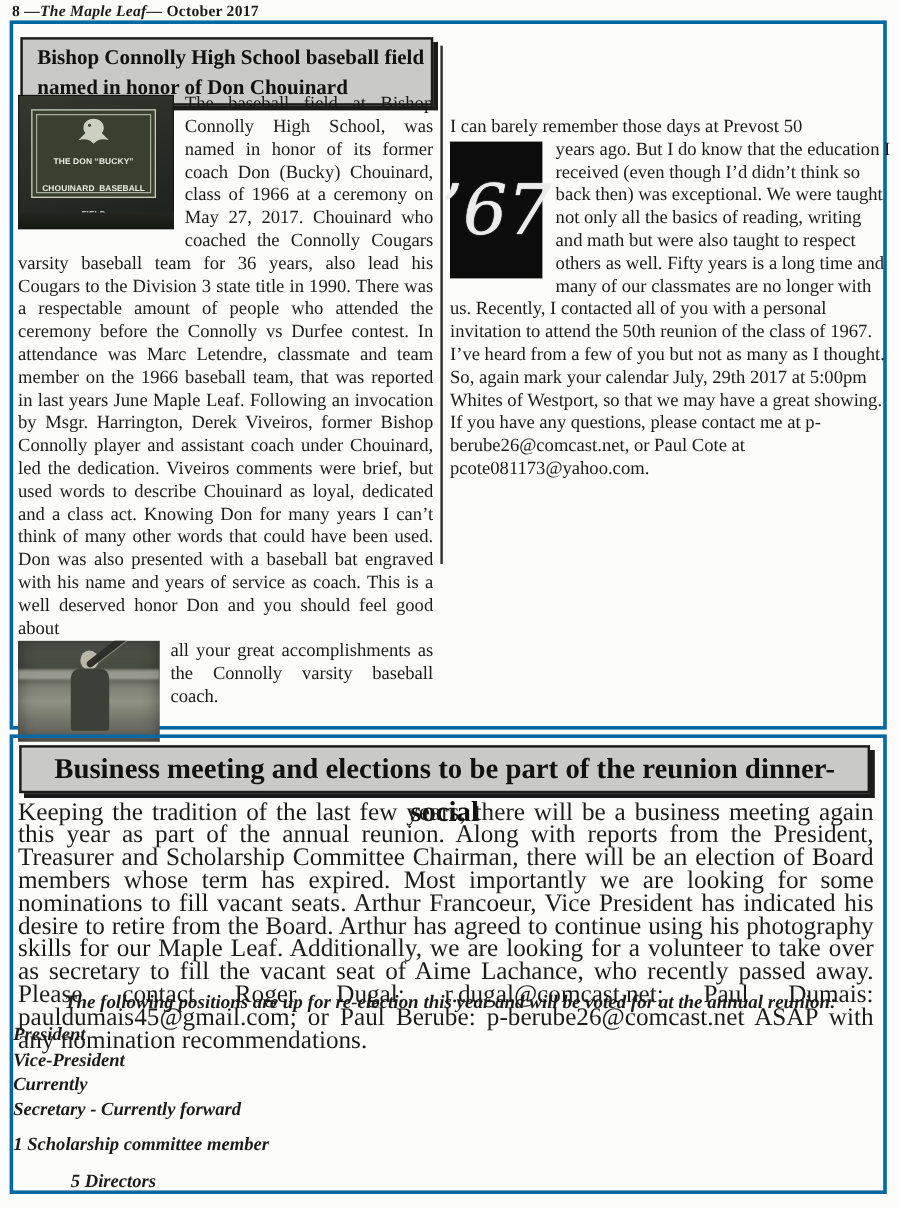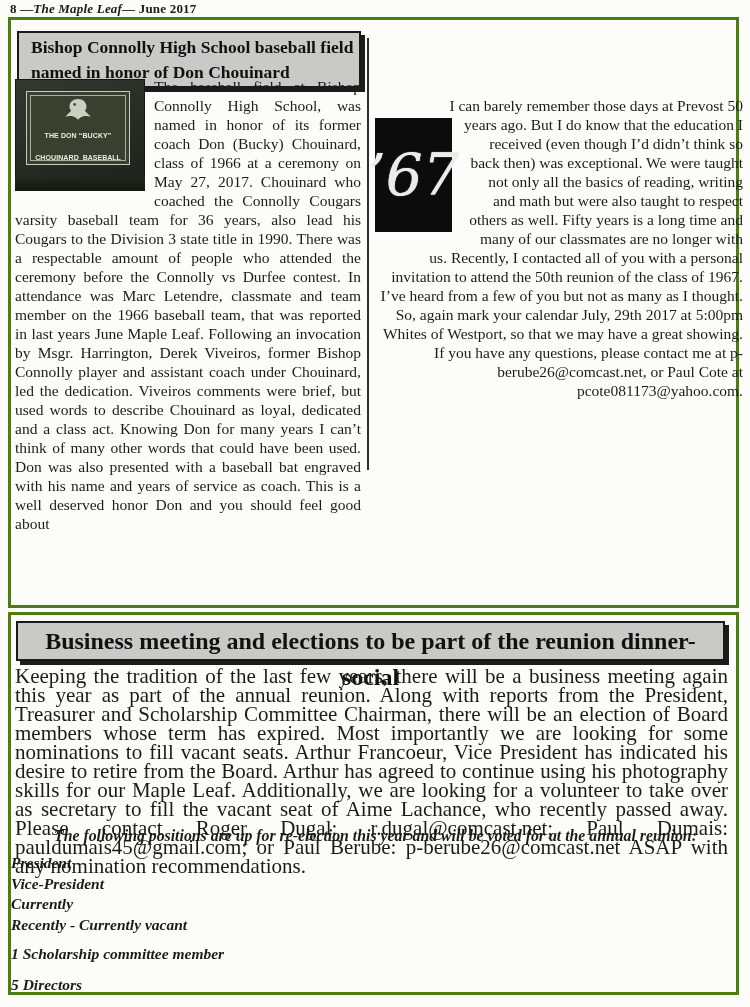--- a/index.html
+++ b/index.html
@@ -10,21 +10,21 @@
     overflow:hidden;
   }
   
   .pg-header{
     position:absolute;left:10px;top:1px;
     font-size:13px;font-weight:bold;letter-spacing:.2px;
   }
   .pg-header .masthead{font-style:italic;}
   
   .section-box{
-    position:absolute;border:3px solid #4d7c0f;background:transparent;
+    position:absolute;border:3px solid #0369a1;background:transparent;
   }
   .top-section{left:8px;top:17px;width:725px;height:585px;}
   .bottom-section{left:8px;top:612px;width:725px;height:377px;}
   
   .headline-box{
     position:absolute;background:#c9c9c7;border:2px solid #1a1a1a;
     box-shadow:4px 4px 0 #1c1c1c;
     font-weight:bold;color:#111;
   }
   .hl-left{left:6px;top:11px;width:328px;height:51px;
@@ -33,21 +33,21 @@
     font-size:16.5px;line-height:44px;text-align:center;}
   .hl-bottom{left:5px;top:6px;width:705px;height:36px;
     font-size:24px;line-height:36px;text-align:center;}
   
   .col-divider{
     position:absolute;left:356px;top:18px;width:2px;height:432px;background:#2f2f2f;
   }
   
   .article-body{font-size:15.5px;line-height:19px;}
   .left-col{position:absolute;left:4px;top:57px;width:346px;}
-  .right-col{position:absolute;left:364px;top:76px;width:368px;text-align:right;}
+  .right-col{position:absolute;left:364px;top:76px;width:368px;}
   .article-body p{margin:0;}
   .left-col .article-body{text-align:justify;}
   
   .photo-sign{
     float:left;width:130px;height:112px;margin:2px 9px 2px 0;
     background:linear-gradient(160deg,#34382f 0%,#272b24 55%,#1d211c 100%);
     position:relative;box-shadow:inset 0 0 0 1px #151713;
   }
   .sign-panel{
     position:absolute;left:11px;top:12px;width:102px;height:72px;
@@ -85,29 +85,29 @@
   .election-intro{
     position:absolute;left:4px;top:212px;width:713px;
     font-size:15.8px;font-weight:bold;font-style:italic;margin-left:39px;
   }
   .positions-list{
     position:absolute;left:0;top:238px;width:719px;text-align:left;
     font-size:15.5px;font-weight:bold;font-style:italic;line-height:20.5px;
   }
   .positions-list .pos{margin:0;}
   .positions-list .gap-sm{margin-top:9px;}
-  .positions-list .gap-md{margin-top:10px;}
+  .positions-list .gap-md{margin-top:10px;margin-left:48px;}
 </style>
 </head>
 <body>
 
 <div class="page">
 
   <div class="pg-header">
-    <span>8 </span><span class="masthead">—The Maple Leaf—</span><span> June 2017</span>
+    <span>8 </span><span class="masthead">—The Maple Leaf—</span><span> October 2017</span>
   </div>
 
   <div class="section-box top-section">
 
     <div class="col-divider"></div>
 
     <div class="headline-box hl-left">Bishop Connolly High School baseball field named in honor of Don Chouinard</div>
 
 
     <div class="left-col">
@@ -116,20 +116,28 @@
           <span class="photo-sign">
             <span class="sign-panel">
               <svg class="eagle" width="34" height="26" viewBox="0 0 40 30" aria-hidden="true">
                 <path d="M20 2 C14 2 10 6 10 11 c0 2 .8 3.8 2 5 l-7 7 c5-1.4 9.5-1 12.5 1.2 L20 26.5 l2.5-2.3 c3-2.2 7.5-2.6 12.5-1.2 l-7-7 c1.2-1.2 2-3 2-5 C30 6 26 2 20 2 z M16 10 a1.6 1.6 0 1 1 .1 0 z" fill="#cbd0c2"></path>
               </svg>
               <span class="sign-line1">THE DON “BUCKY” CHOUINARD</span>
               <span class="sign-line2">BASEBALL FIELD</span>
             </span>
             <span class="sign-base"></span>
           </span><span>The baseball field at Bishop Connolly High School,  was named in honor of its former coach Don (Bucky) Chouinard, class of 1966 at a ceremony on May 27, 2017.  Chouinard who coached the Connolly Cougars varsity baseball team for 36 years, also lead his Cougars to the Division 3 state title in 1990.  There was a respectable amount of people who attended the ceremony before the Connolly vs Durfee contest.  In attendance was Marc Letendre, classmate and team member on the 1966 baseball team, that was reported in last years June Maple Leaf.  Following an invocation by Msgr. Harrington, Derek Viveiros, former Bishop Connolly player and assistant coach under Chouinard, led the dedication.  Viveiros comments were brief, but used words to describe Chouinard as loyal, dedicated and a class act.  Knowing Don for many years I can’t think of many other words that could have been used.   Don  was also presented with a baseball bat engraved with his name and years of service as coach. This is a well deserved honor Don and you should feel good about</span>
+        </p>
+        <p>
+          <span class="photo-coach">
+            <span class="coach-band"></span>
+            <span class="coach-head"></span>
+            <span class="coach-body"></span>
+            <span class="coach-bat"></span>
+          </span><span>all your great accomplishments as the Connolly varsity baseball coach.</span>
         </p>
       </div>
     </div>
 
     <div class="right-col">
       <div class="article-body">
         <p>I can barely remember those days at Prevost 50</p>
         <p>
           <span class="grad67">’67</span><span>years ago.  But I do know that the education I received (even though I’d didn’t think so back then) was exceptional.  We were taught not only all the basics of reading, writing and math but were also taught to respect others as well.  Fifty years is a long time and many of our classmates are no longer with us.  Recently, I contacted all of you with a personal invitation to attend the 50th reunion of the class of 1967.  I’ve heard from a few of you but not as many as I thought.  So, again mark your calendar July, 29th 2017 at 5:00pm Whites of Westport, so that we may have a great showing.  If you have any questions, please contact me at p-berube26@comcast.net, or Paul Cote at pcote081173@yahoo.com.</span>
         </p>
@@ -143,20 +151,20 @@
     <div class="headline-box hl-bottom">Business meeting and elections to be part of the reunion dinner-social</div>
 
     <div class="bottom-body">Keeping the tradition of the last few years, there will be a business meeting again this year as part of the annual reunion.  Along with reports from the President, Treasurer and Scholarship Committee Chairman, there will be an election of Board members whose term has expired.  Most importantly we are looking for some nominations to fill vacant seats.  Arthur Francoeur, Vice President has indicated his desire to retire from the Board.  Arthur has agreed to continue using his photography skills for our Maple Leaf.  Additionally, we are looking for a volunteer to take over as secretary to fill the vacant seat of Aime Lachance, who recently passed away.  Please contact Roger Dugal:  r.dugal@comcast.net; Paul Dumais: pauldumais45@gmail.com; or Paul Berube: p-berube26@comcast.net ASAP with any nomination recommendations.</div>
 
     <div class="election-intro">The following positions are up for re-election this year and will be voted for at the annual reunion:</div>
 
     <div class="positions-list">
       <p class="pos">President</p>
       <p class="pos">Vice-President</p>
       <p class="pos">Currently</p>
-      <p class="pos">Recently - Currently vacant</p>
+      <p class="pos">Secretary - Currently forward</p>
       <p class="pos gap-sm">1 Scholarship committee member</p>
       <p class="pos gap-md">5 Directors</p>
     </div>
 
   </div>
 
 </div>
 
 </body></html>

